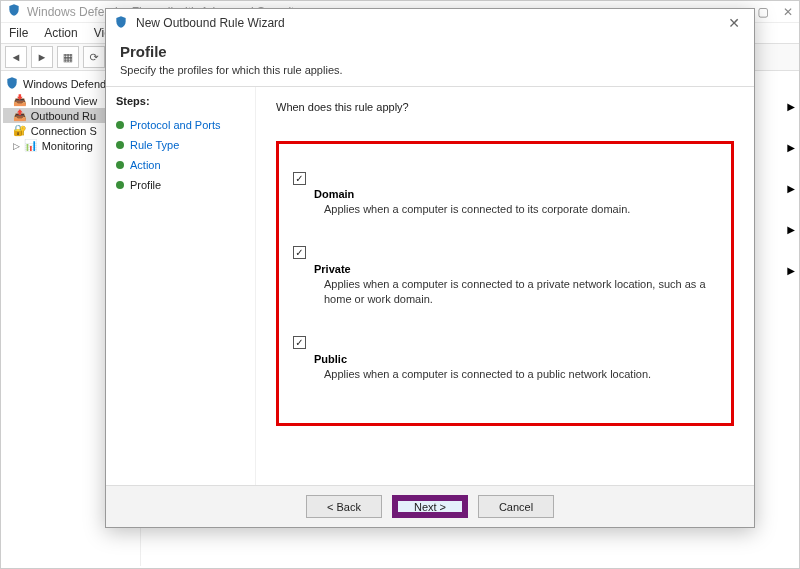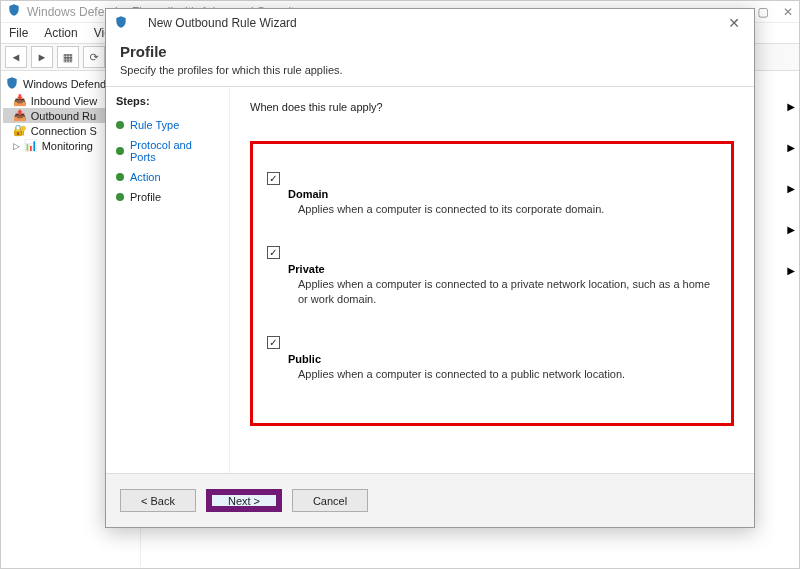--- a/index.html
+++ b/index.html
@@ -106,21 +106,21 @@
       border: 1px solid #999;
       box-shadow: 0 4px 20px rgba(0,0,0,0.25);
       display: flex;
       flex-direction: column;
     }
     .wiz-titlebar {
       height: 28px;
       display: flex;
       align-items: center;
       padding: 0 8px;
-      gap: 20px;
+      gap: 8px;
       font-size: 12px;
       color: #333;
     }
     .wiz-titlebar .close {
       margin-left: auto;
       color: #666;
       font-size: 14px;
       padding: 0 6px;
     }
     .wiz-header {
@@ -136,21 +136,21 @@
       font-size: 11px;
       color: #333;
     }
     .wiz-divider { border-top: 1px solid #ddd; }
     .wiz-body {
       flex: 1;
       display: flex;
       overflow: hidden;
     }
     .wiz-steps {
-      width: 124px;
+      width: 150px;
       padding: 8px 10px;
       background: #fff;
       border-right: 1px solid #f0f0f0;
     }
     .wiz-steps .steps-label {
       font-weight: bold;
       font-size: 11px;
       color: #222;
       margin-bottom: 8px;
     }
@@ -202,26 +202,26 @@
     }
     .opt-label { font-weight: bold; font-size: 11px; margin-top: 32px; }
     .opt-desc {
       font-size: 11px;
       color: #333;
       margin-left: 31px;
       margin-top: 2px;
       line-height: 1.35;
     }
     .wiz-footer {
-      height: 54px;
+      height: 42px;
       border-top: 1px solid #ddd;
       background: #f3f3f3;
       display: flex;
       align-items: center;
-      justify-content: flex-start;
+      justify-content: center;
       gap: 10px;
       padding: 0 14px;
     }
     .btn {
       min-width: 76px;
       height: 23px;
       border: 1px solid #aeaeae;
       background: #e9e9e9;
       font-size: 11px;
       color: #222;
@@ -312,25 +312,25 @@
   <div class="wiz-header">
     <h1>Profile</h1>
     <div class="subtitle">Specify the profiles for which this rule applies.</div>
   </div>
   <div class="wiz-divider"></div>
   <div class="wiz-body">
     <div class="wiz-steps">
       <div class="steps-label">Steps:</div>
       <div class="step-item">
           <span class="bullet"></span>
-          <span>Rule Type</span>
+          <span>Protocol and Ports</span>
         </div>
       <div class="step-item">
           <span class="bullet"></span>
-          <span>Protocol and Ports</span>
+          <span>Rule Type</span>
         </div>
       <div class="step-item">
           <span class="bullet"></span>
           <span>Action</span>
         </div>
       <div class="step-item active">
           <span class="bullet"></span>
           <span>Profile</span>
         </div>
     </div>

